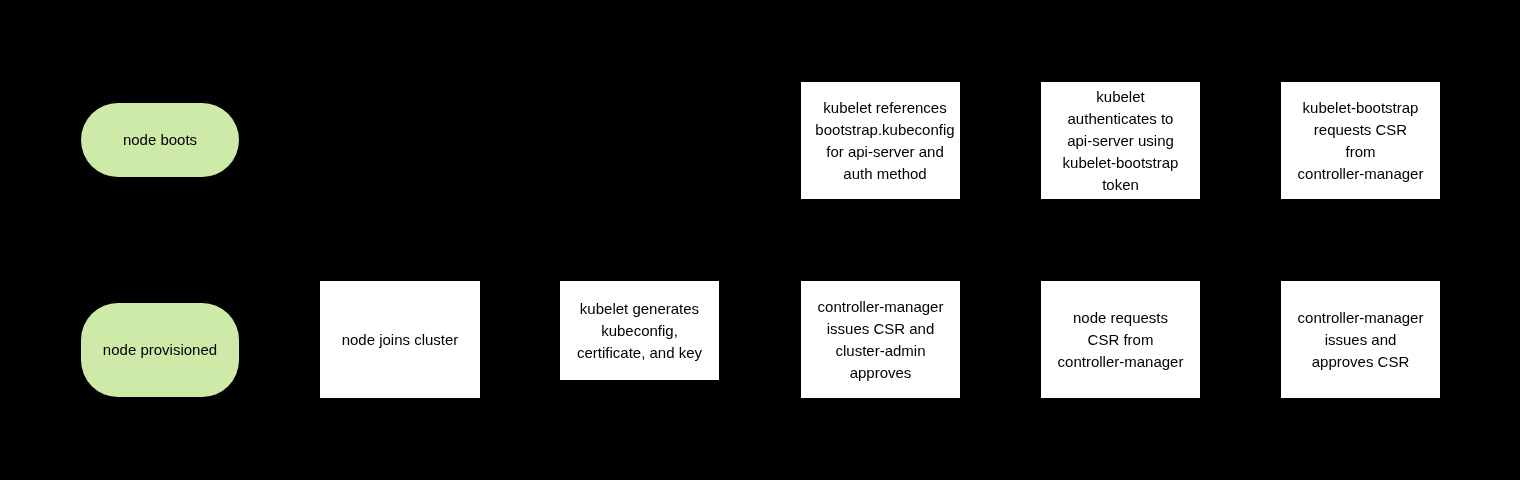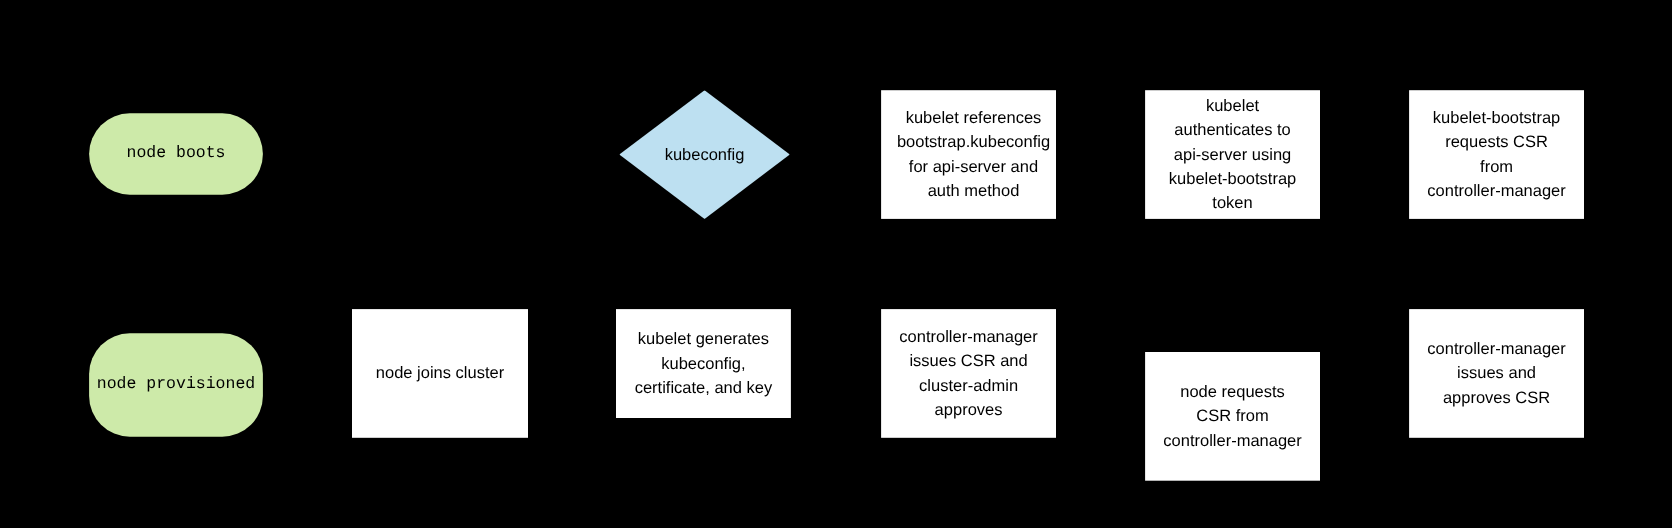--- a/index.html
+++ b/index.html
@@ -35,21 +35,20 @@
     display: block;
     width: 100%;
     white-space: pre-line;
   }
   .shape-process {
     background: #ffffff;
   }
   .shape-terminator {
     background: #cdeaa9;
     border-radius: 37px;
-    font-family: Liberation Mono, monospace;
   }
   .shape-decision {
     background: transparent;
   }
   .shape-decision .diamond-bg {
     position: absolute;
     left: 0;
     top: 0;
     width: 100%;
     height: 100%;
@@ -64,21 +63,20 @@
     white-space: pre-line;
     width: 190px;
     margin-left: -15px;
   }
 </style>
 </head>
 <body>
 
 <div id="canvas">
     <div class="node shape-terminator" style="left: 81px; top: 103px; width: 158px; height: 74px;"><span class="label">node boots</span></div>
-    <div class="node shape-decision" style="left: 563px; top: 82px; width: 155px; height: 117px;"><div class="diamond-bg"></div><span class="label">kubeconfig</span></div>
     <div class="node shape-process overflow-text" style="left: 801px; top: 82px; width: 159px; height: 117px; padding-left: 24px;"><span class="label">kubelet references
 bootstrap.kubeconfig
 for api-server and
 auth method</span></div>
     <div class="node shape-process" style="left: 1041px; top: 82px; width: 159px; height: 117px;"><span class="label">kubelet
 authenticates to
 api-server using
 kubelet-bootstrap
 token</span></div>
     <div class="node shape-process" style="left: 1281px; top: 82px; width: 159px; height: 117px;"><span class="label">kubelet-bootstrap
@@ -87,19 +85,19 @@
 controller-manager</span></div>
     <div class="node shape-terminator" style="left: 81px; top: 303px; width: 158px; height: 94px;"><span class="label">node provisioned</span></div>
     <div class="node shape-process" style="left: 320px; top: 281px; width: 160px; height: 117px; align-items: center;"><span class="label">node joins cluster</span></div>
     <div class="node shape-process" style="left: 560px; top: 281px; width: 159px; height: 99px;"><span class="label">kubelet generates
 kubeconfig,
 certificate, and key</span></div>
     <div class="node shape-process" style="left: 801px; top: 281px; width: 159px; height: 117px;"><span class="label">controller-manager
 issues CSR and
 cluster-admin
 approves</span></div>
-    <div class="node shape-process" style="left: 1041px; top: 281px; width: 159px; height: 117px; margin-top: 39px;"><span class="label">node requests
+    <div class="node shape-process" style="left: 1041px; top: 281px; width: 159px; height: 117px;"><span class="label">node requests
 CSR from
 controller-manager</span></div>
     <div class="node shape-process" style="left: 1281px; top: 281px; width: 159px; height: 117px;"><span class="label">controller-manager
 issues and
 approves CSR</span></div>
   </div>
 
 </body></html>

